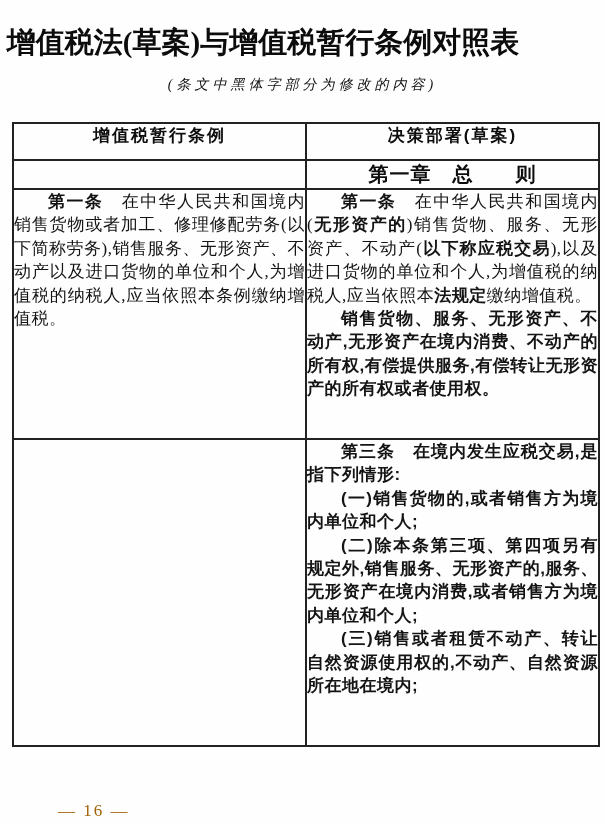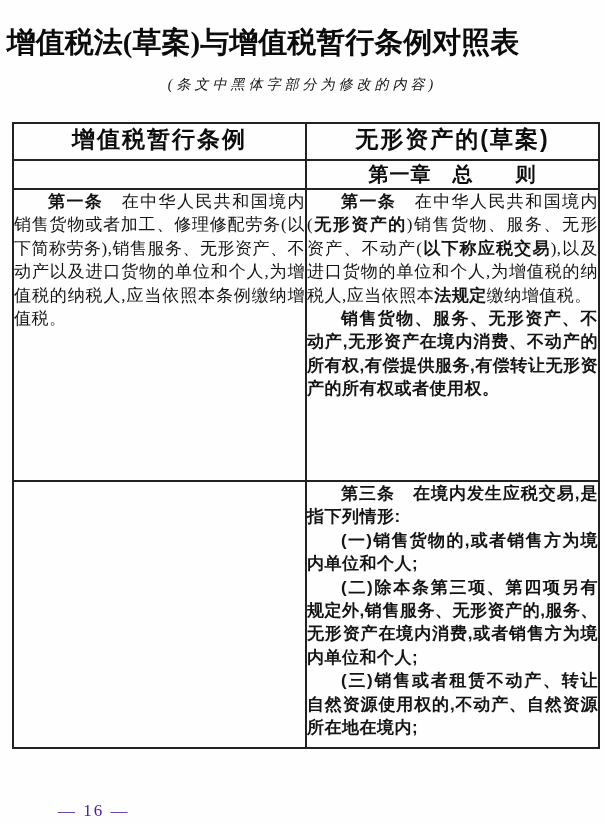--- a/index.html
+++ b/index.html
@@ -21,58 +21,58 @@
   table.cmp{
     position:absolute;top:122px;left:12px;width:582px;
     border-collapse:collapse;table-layout:fixed;
   }
   table.cmp td,table.cmp th{
     border:2px solid #222;padding:0;vertical-align:top;
     width:291px;overflow:hidden;
   }
   tr.r-head{height:37px;}
   tr.r-chapter{height:16px;}
-  tr.r-art1{height:292px;}
+  tr.r-art1{height:250px;}
   tr.r-art2{height:78px;}
-  tr.r-art3{height:267px;margin-left:36px;}
+  tr.r-art3{height:307px;margin-left:36px;}
   th.colhead{
     text-align:center;vertical-align:middle;
     font-family:"Liberation Sans","DejaVu Sans",sans-serif;
-    font-weight:700;font-size:23px;letter-spacing:2px;color:#0d0d0d;
+    font-weight:700;font-size:17px;letter-spacing:2px;color:#0d0d0d;
   }
   td.chapter{
     text-align:center;vertical-align:middle;
     font-family:"Liberation Sans","DejaVu Sans",sans-serif;
     font-weight:700;font-size:20px;letter-spacing:1px;color:#0d0d0d;
   }
   td.bodycell{padding:3px 9px 2px 9px;}
   .para{
     margin:0;text-indent:2em;text-align:justify;text-justify:inter-character;
     font-size:17px;line-height:23.4px;letter-spacing:0.5px;color:#141414;
   }
   .hei{
     font-family:"Liberation Sans","DejaVu Sans",sans-serif;
     font-weight:700;
   }
   .footer{
     position:absolute;top:801px;left:58px;
-    font-size:17px;letter-spacing:2px;color:#4c1d95;
+    font-size:17px;letter-spacing:2px;color:#a16207;
   }
 </style>
 </head>
 <body>
 
 <h1 class="title">增值税法(草案)与增值税暂行条例对照表</h1>
 <div class="subtitle">(条文中黑体字部分为修改的内容)</div>
 
 <table class="cmp">
   <tbody>
       <tr class="r-head">
     <th class="colhead">增值税暂行条例</th>
-    <th class="colhead">无形资产的(草案)</th>
+    <th class="colhead">决策部署(草案)</th>
   </tr>
   <tr class="r-chapter">
     <td></td>
     <td class="chapter">第一章　总　　则</td>
   </tr>
   <tr class="r-art1">
     <td class="bodycell">
           <p class="para"><span class="hei">第一条</span><span>　在中华人民共和国境内销售货物或者加工、修理修配劳务(以下简称劳务),销售服务、无形资产、不动产以及进口货物的单位和个人,为增值税的纳税人,应当依照本条例缴纳增值税。</span></p>
         </td>
     <td class="bodycell">

